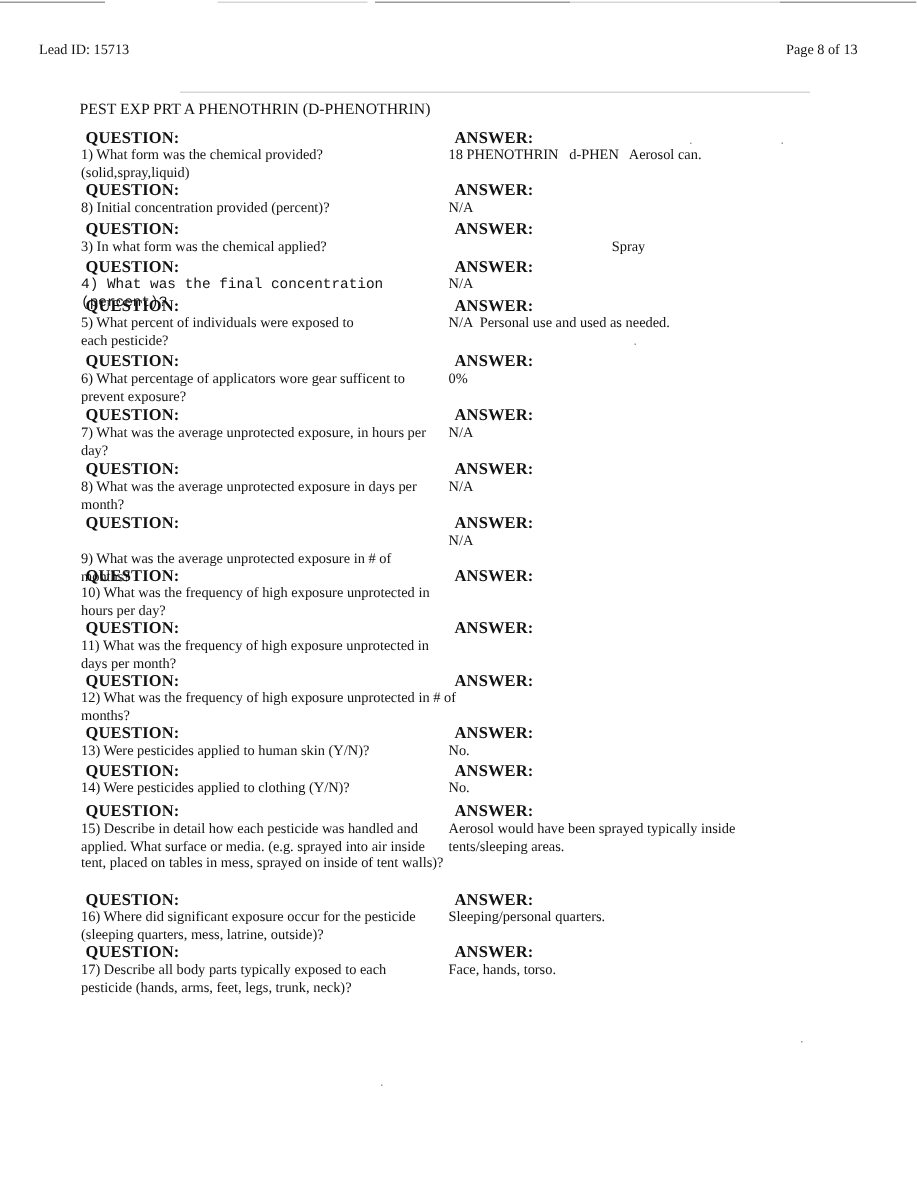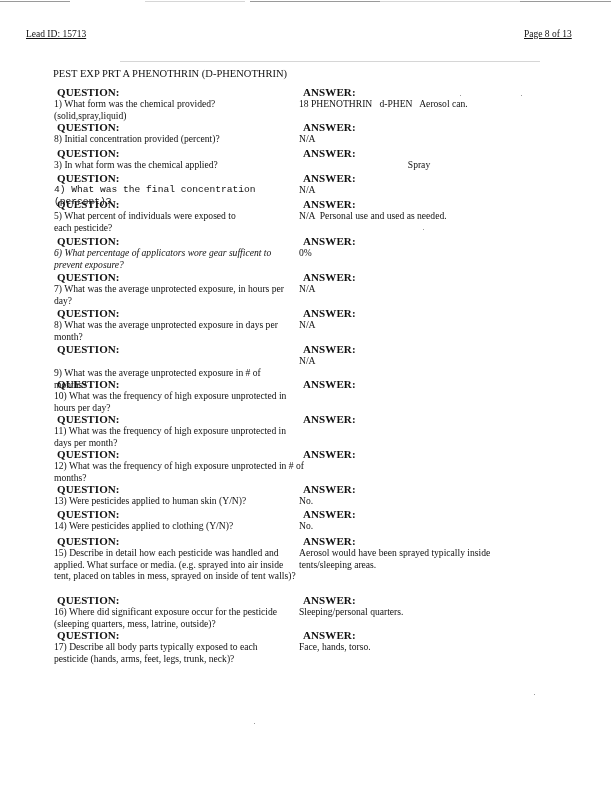--- a/index.html
+++ b/index.html
@@ -2,21 +2,21 @@
 <html><head>
 <meta charset="utf-8">
 <style>
   html, body { margin: 0; padding: 0; background: #ffffff; }
   body {
     width: 611px; height: 792px; position: relative; overflow: hidden;
     font-family: "Liberation Serif", "DejaVu Serif", serif;
     color: #111111;
   }
   .abs { position: absolute; white-space: nowrap; }
-  .hdr { font-size: 9.5px; text-decoration: underline; }
+  .hdr { font-size: 9.5px; }
   .title { font-size: 10.5px; font-weight: normal; }
   .qlabel { font-size: 11px; font-weight: bold; letter-spacing: 0.1px; }
   .alabel { font-size: 11px; font-weight: bold; letter-spacing: 0.1px; }
   .qtext { font-size: 9.6px; line-height: 11.5px; white-space: normal; width: 248px; }
   .atext { font-size: 9.6px; line-height: 11.5px; white-space: normal; width: 240px; }
   .scanline { position: absolute; height: 1px; background: #9a9a9a; }
   .faint { position: absolute; height: 1px; background: #d6d6d6; }
   .speck { position: absolute; width: 1px; height: 1px; background: #999; }
 </style>
 </head>
@@ -54,21 +54,21 @@
 <div class="abs qtext" style="left:54px;top:184px;font-family:Liberation Mono, monospace;">4) What was the final concentration (percent)?</div>
 <div class="abs alabel" style="left:303px;top:172px;">ANSWER:</div>
 <div class="abs atext" style="left:299px;top:184px;">N/A</div>
 
 <div class="abs qlabel" style="left:57px;top:198px;">QUESTION:</div>
 <div class="abs qtext" style="left:54px;top:210px;width:197px;">5) What percent of individuals were exposed to each pesticide?</div>
 <div class="abs alabel" style="left:303px;top:198px;">ANSWER:</div>
 <div class="abs atext" style="left:299px;top:210px;white-space:pre;">N/A  Personal use and used as needed.</div>
 
 <div class="abs qlabel" style="left:57px;top:235px;">QUESTION:</div>
-<div class="abs qtext" style="left:54px;top:247px;width:240px;font-style:italic;">6) What percentage of applicators wore gear sufficent to prevent exposure?</div>
+<div class="abs qtext" style="left:54px;top:247px;width:240px;">6) What percentage of applicators wore gear sufficent to prevent exposure?</div>
 <div class="abs alabel" style="left:303px;top:235px;">ANSWER:</div>
 <div class="abs atext" style="left:299px;top:247px;">0%</div>
 
 <div class="abs qlabel" style="left:57px;top:271px;">QUESTION:</div>
 <div class="abs qtext" style="left:54px;top:283px;width:250px;">7) What was the average unprotected exposure, in hours per day?</div>
 <div class="abs alabel" style="left:303px;top:271px;">ANSWER:</div>
 <div class="abs atext" style="left:299px;top:283px;">N/A</div>
 
 <div class="abs qlabel" style="left:57px;top:307px;">QUESTION:</div>
 <div class="abs qtext" style="left:54px;top:319px;width:245px;">8) What was the average unprotected exposure in days per month?</div>

